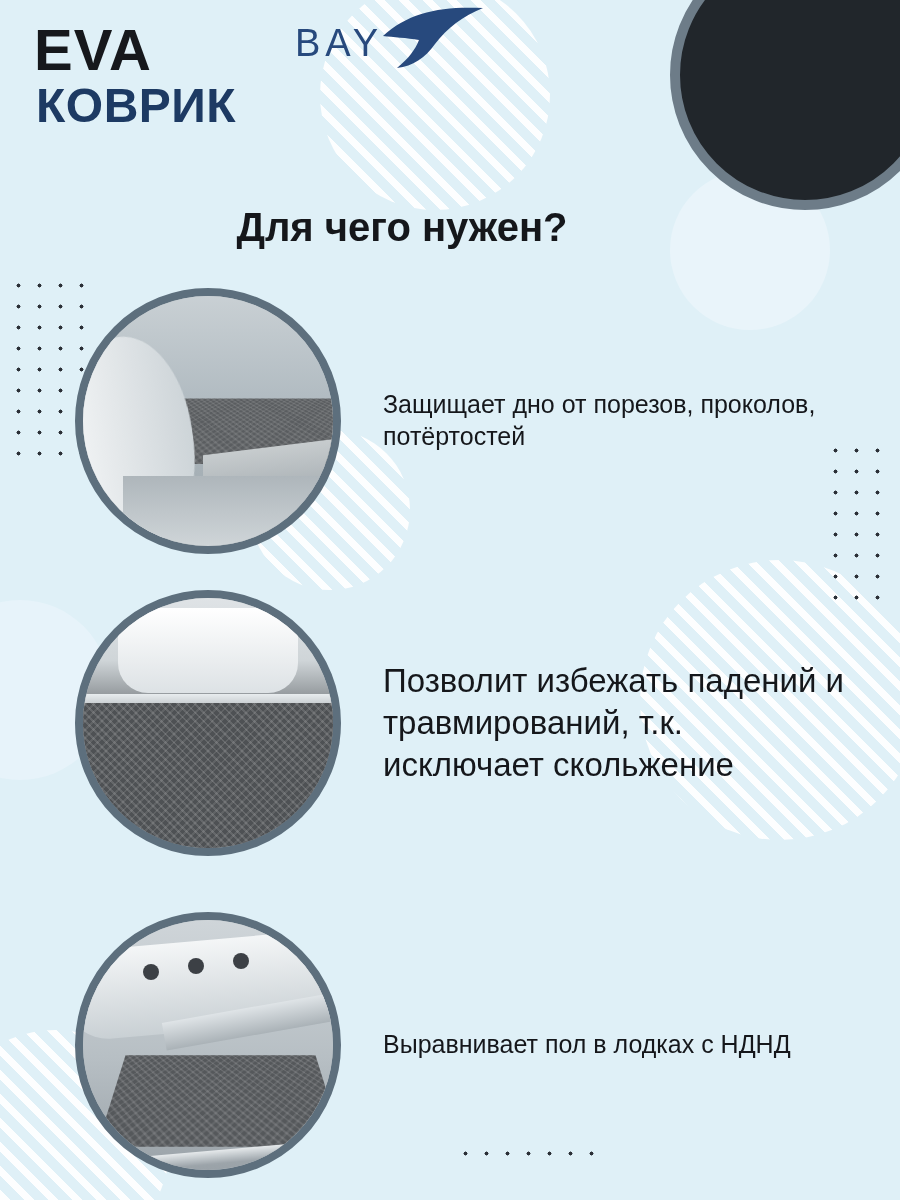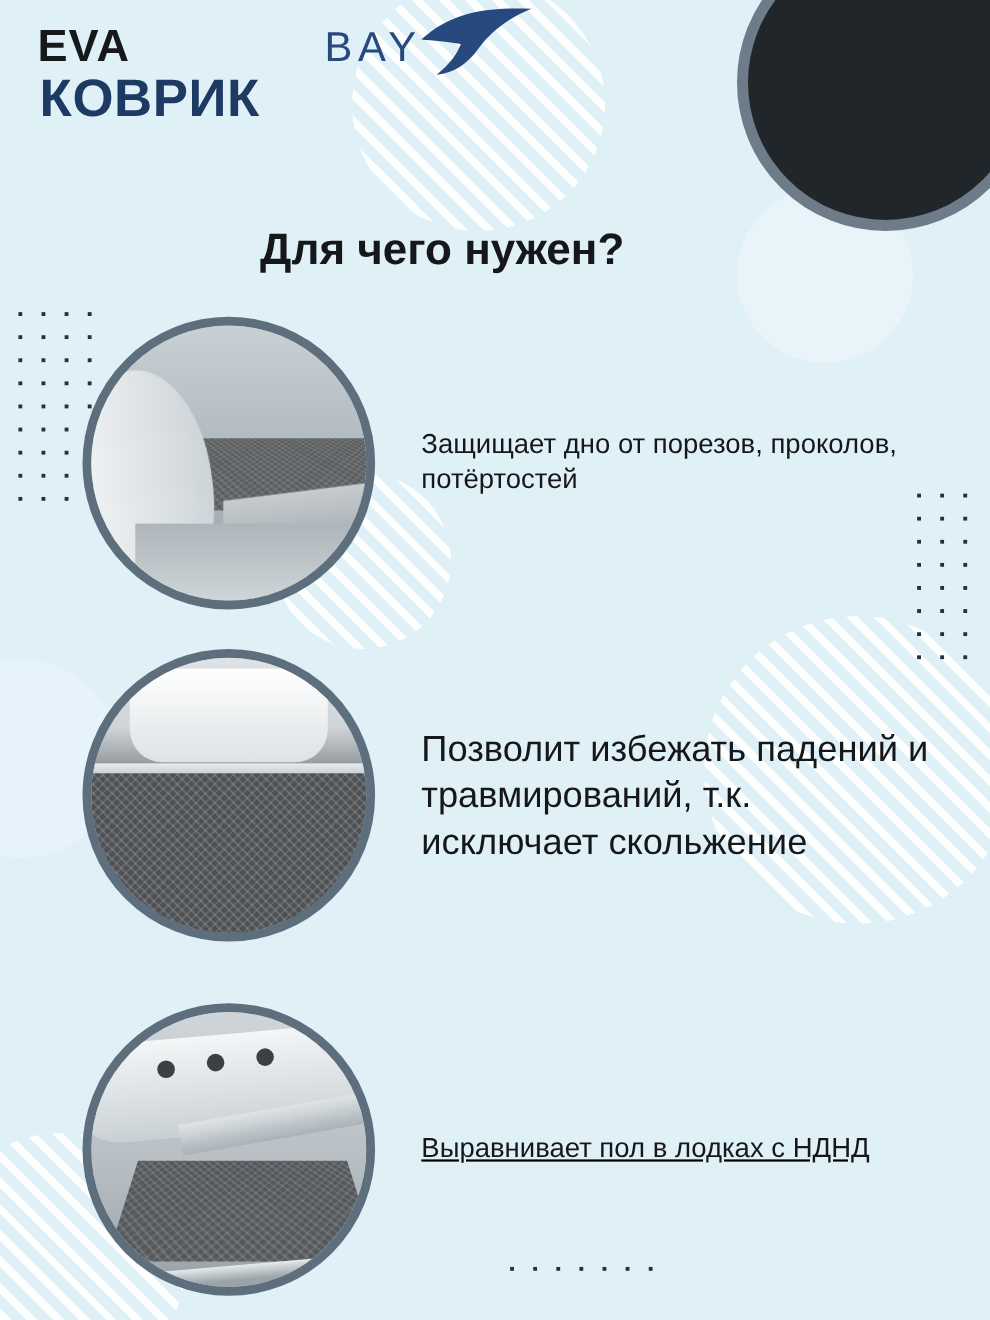--- a/index.html
+++ b/index.html
@@ -116,21 +116,21 @@
 
   
   .header {
     position: absolute;
     top: 22px;
     left: 34px;
     width: 830px;
     height: 150px;
   }
   .title-eva {
-    font-size: 41px;
+    font-size: 58px;
     font-weight: bold;
     color: #16181c;
     letter-spacing: 1px;
     line-height: 0.95;
     margin: 0;
   }
   .title-kovrik {
     font-size: 48px;
     font-weight: bold;
     color: #1d3a63;
@@ -172,21 +172,21 @@
   }
 
   
   .feature {
     position: absolute;
     display: flex;
     align-items: center;
   }
   .feature-1 { top: 288px; left: 75px; width: 790px; }
   .feature-2 { top: 590px; left: 75px; width: 790px; }
-  .feature-3 { top: 912px; left: 75px; width: 790px; text-decoration: underline; }
+  .feature-3 { top: 912px; left: 75px; width: 790px; }
 
   .thumb {
     position: relative;
     width: 250px;
     height: 250px;
     border-radius: 50%;
     border: 8px solid #5d6f7d;
     overflow: hidden;
     flex: 0 0 auto;
     background: #b9c0c4;

